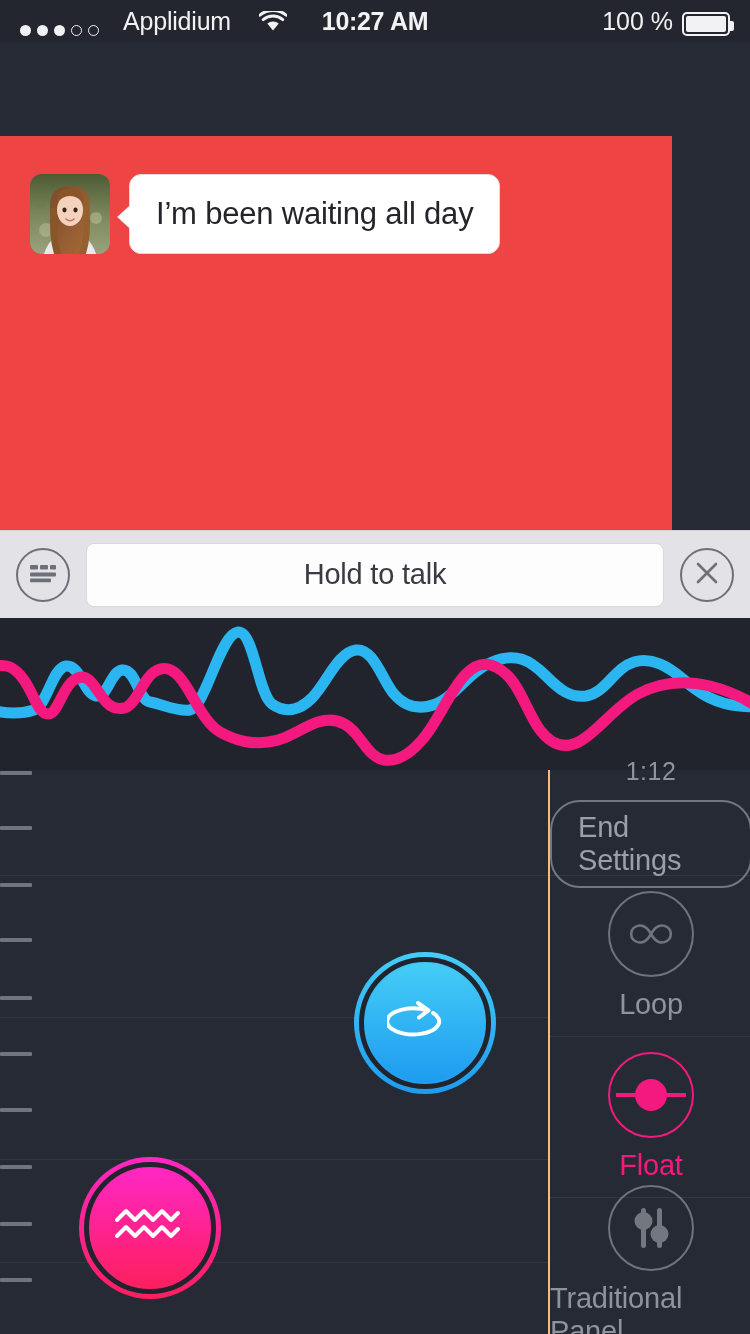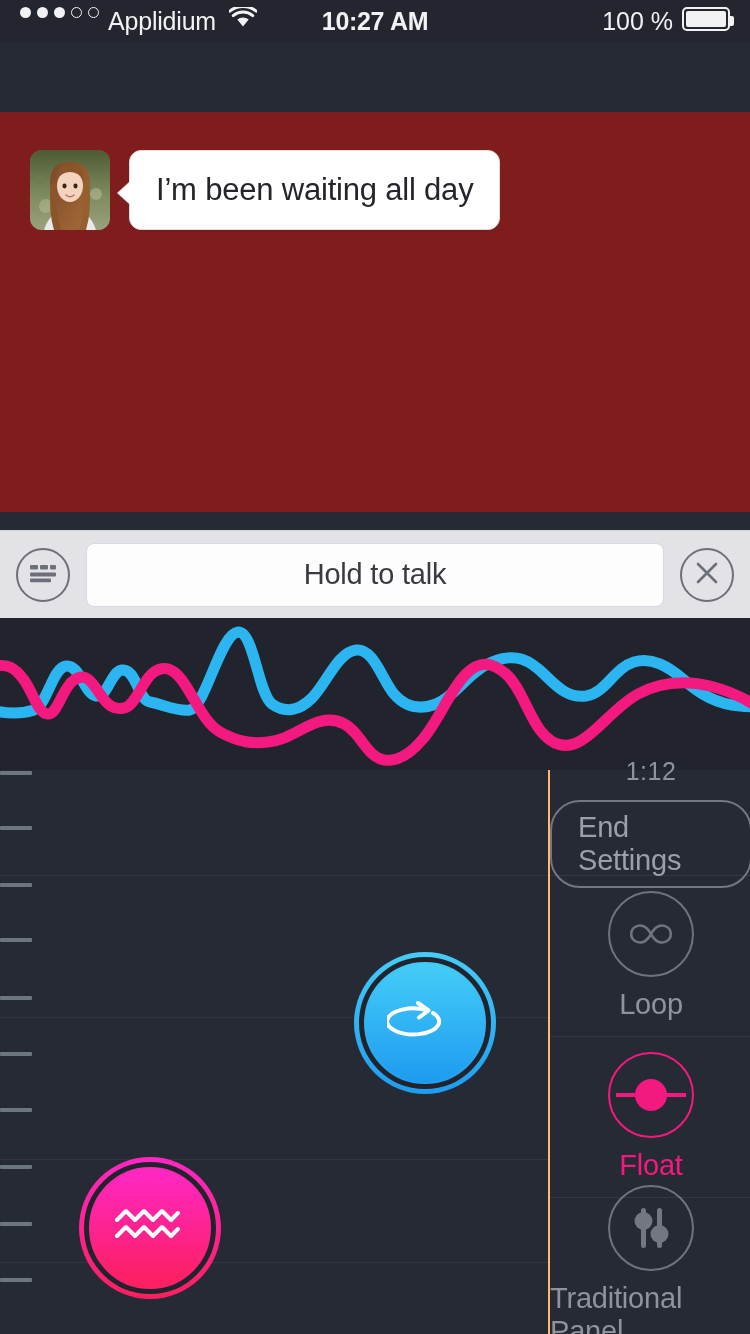--- a/index.html
+++ b/index.html
@@ -11,28 +11,28 @@
     -webkit-font-smoothing:antialiased;
   }
   .screen{ position:absolute; inset:0; width:750px; height:1334px; background:#262a35; }
 
   
   .statusbar{
     position:absolute; top:0; left:0; width:750px; height:42px;
     background:#23262f; color:#f2f2f4;
     display:flex; align-items:center; padding:0 20px;
   }
-  .sb-left{ display:flex; align-items:flex-start; gap:9px; flex:1; }
+  .sb-left{ display:flex; align-items:flex-end; gap:24px; flex:1; }
   .dots{ display:flex; align-items:center; gap:6px; }
   .dot{ width:11px; height:11px; border-radius:50%; background:#f2f2f4; }
   .dot.hollow{ background:transparent; border:1.5px solid #f2f2f4; }
   .carrier{ font-size:25px; font-weight:400; letter-spacing:-0.2px; }
   .wifi{ display:inline-block; margin-left:4px; }
   .sb-center{ font-size:25px; font-weight:700; letter-spacing:-0.3px; }
-  .sb-right{ flex:1; display:flex; align-items:flex-start; justify-content:flex-end; gap:9px; }
+  .sb-right{ flex:1; display:flex; align-items:flex-end; justify-content:flex-end; gap:9px; }
   .batt-pct{ font-size:25px; font-weight:400; }
   .batt{ position:relative; width:48px; height:24px; border:2px solid #f2f2f4; border-radius:5px; }
   .batt::after{ content:""; position:absolute; right:-6px; top:7px; width:4px; height:10px;
     background:#f2f2f4; border-radius:0 2px 2px 0; }
   .batt .fill{ position:absolute; left:2px; top:2px; bottom:2px; background:#f2f2f4; border-radius:2px; }
 
   
   .navbar{
     position:absolute; top:42px; left:0; width:750px; height:88px;
     background:#23262f; color:#fff;
@@ -54,22 +54,22 @@
     background:#f4197e; border-radius:0 2px 2px 0; }
   .batt-pink .fill{ position:absolute; left:2px; top:2px; bottom:2px; width:42%;
     background:#f4197e; border-radius:1px; }
   .nav-action{
     position:absolute; right:28px; top:50%; transform:translateY(-50%);
     font-size:32px; color:#ffffff; font-weight:400; letter-spacing:-0.2px; cursor:pointer;
   }
 
   
   .chat{
-    position:absolute; top:112px; left:0; width:750px; height:400px;
-    background:#7f1d1d;
+    position:absolute; top:136px; left:0; width:672px; height:400px;
+    background:#ef4444;
   }
   .msg-row{ position:absolute; top:38px; left:30px; display:flex; align-items:flex-start; }
   .avatar{
     width:80px; height:80px; border-radius:12px; overflow:hidden; flex:none;
     background:#6d7a55; position:relative;
   }
   .avatar svg{ display:block; }
   .bubble-wrap{ position:relative; margin-left:19px; }
   .bubble{
     background:#ffffff; border:1px solid #dcdce1; border-radius:12px;

